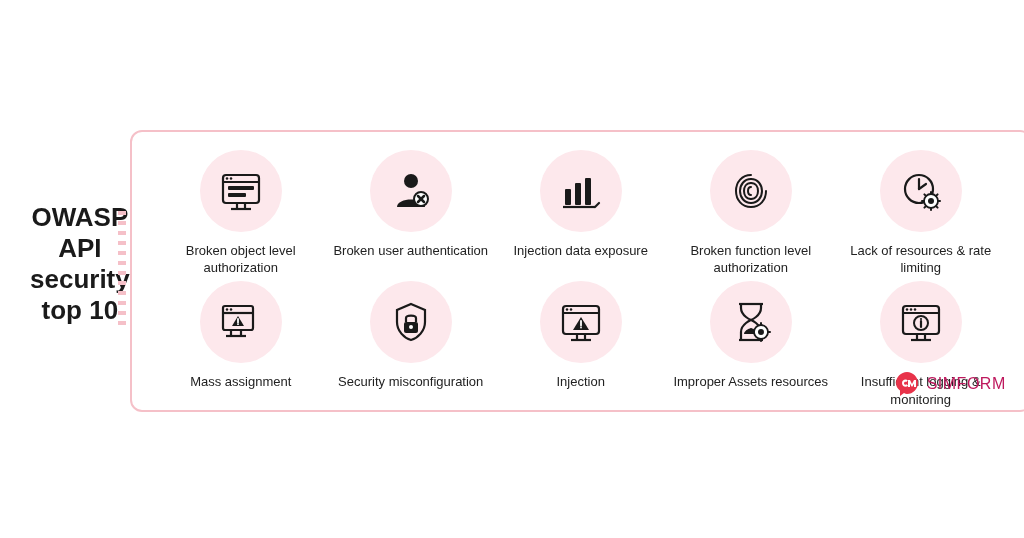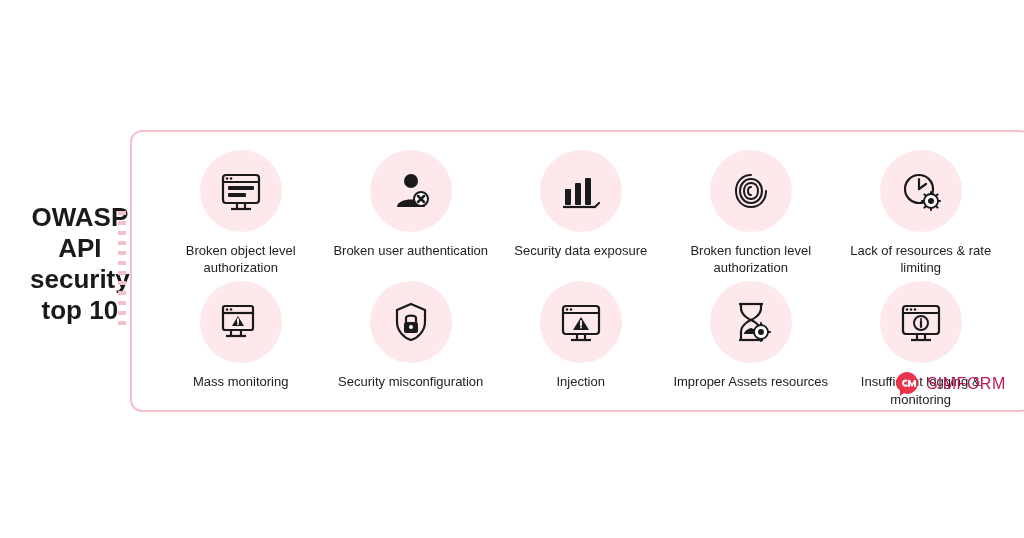--- a/index.html
+++ b/index.html
@@ -172,21 +172,21 @@
       <div class="item">
         <div class="icon-circle">
           <svg viewBox="0 0 44 44" fill="none" xmlns="http://www.w3.org/2000/svg">
             <rect x="6" y="20" width="6" height="16" rx="1" fill="#1a1a1a"></rect>
             <rect x="16" y="14" width="6" height="22" rx="1" fill="#1a1a1a"></rect>
             <rect x="26" y="9" width="6" height="27" rx="1" fill="#1a1a1a"></rect>
             <line x1="4" y1="38" x2="36" y2="38" stroke="#1a1a1a" stroke-width="2.2"></line>
             <line x1="36" y1="38" x2="40" y2="34" stroke="#1a1a1a" stroke-width="2.2" stroke-linecap="round"></line>
           </svg>
         </div>
-        <span class="item-label">Security data exposure</span>
+        <span class="item-label">Injection data exposure</span>
       </div>
 
       <div class="item">
         <div class="icon-circle">
           <svg viewBox="0 0 44 44" fill="none" xmlns="http://www.w3.org/2000/svg">
 
             <path d="M22 6 C13 6 7 13 7 22 C7 31 13 38 22 38 C31 38 37 31 37 22" stroke="#1a1a1a" stroke-width="2" fill="none" stroke-linecap="round"></path>
             <path d="M22 10 C15 10 11 16 11 22 C11 28 15 34 22 34" stroke="#1a1a1a" stroke-width="2" fill="none" stroke-linecap="round"></path>
             <path d="M22 14 C17 14 15 18 15 22 C15 26 17 30 22 30" stroke="#1a1a1a" stroke-width="2" fill="none" stroke-linecap="round"></path>
             <path d="M22 18 C20 18 19 20 19 22 C19 24 20 26 22 26" stroke="#1a1a1a" stroke-width="2" fill="none" stroke-linecap="round"></path>
@@ -233,21 +233,21 @@
 
             <path d="M19 16 L13 26 L25 26 Z" fill="#1a1a1a"></path>
             <line x1="19" y1="19" x2="19" y2="22.5" stroke="#fff" stroke-width="1.8" stroke-linecap="round"></line>
             <circle cx="19" cy="24.2" r="0.9" fill="#fff"></circle>
 
             <line x1="12" y1="30" x2="12" y2="36" stroke="#1a1a1a" stroke-width="2.2"></line>
             <line x1="22" y1="30" x2="22" y2="36" stroke="#1a1a1a" stroke-width="2.2"></line>
             <line x1="7" y1="36" x2="27" y2="36" stroke="#1a1a1a" stroke-width="2.2"></line>
           </svg>
         </div>
-        <span class="item-label">Mass monitoring</span>
+        <span class="item-label">Mass assignment</span>
       </div>
 
       <div class="item">
         <div class="icon-circle">
           <svg viewBox="0 0 44 44" fill="none" xmlns="http://www.w3.org/2000/svg">
             <path d="M22 4 L36 10 L36 22 C36 31 29 38 22 40 C15 38 8 31 8 22 L8 10 Z" stroke="#1a1a1a" stroke-width="2.2" fill="none"></path>
 
             <rect x="15" y="22" width="14" height="11" rx="2" fill="#1a1a1a"></rect>
 
             <path d="M17 22 L17 18 C17 14.7 27 14.7 27 18 L27 22" stroke="#1a1a1a" stroke-width="2.2" fill="none"></path>

